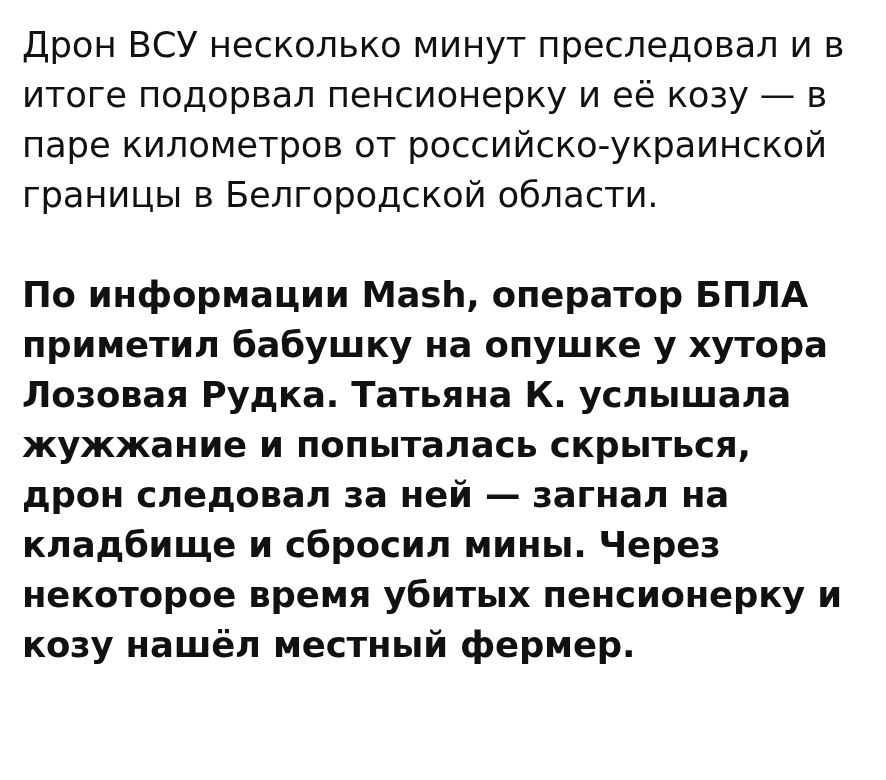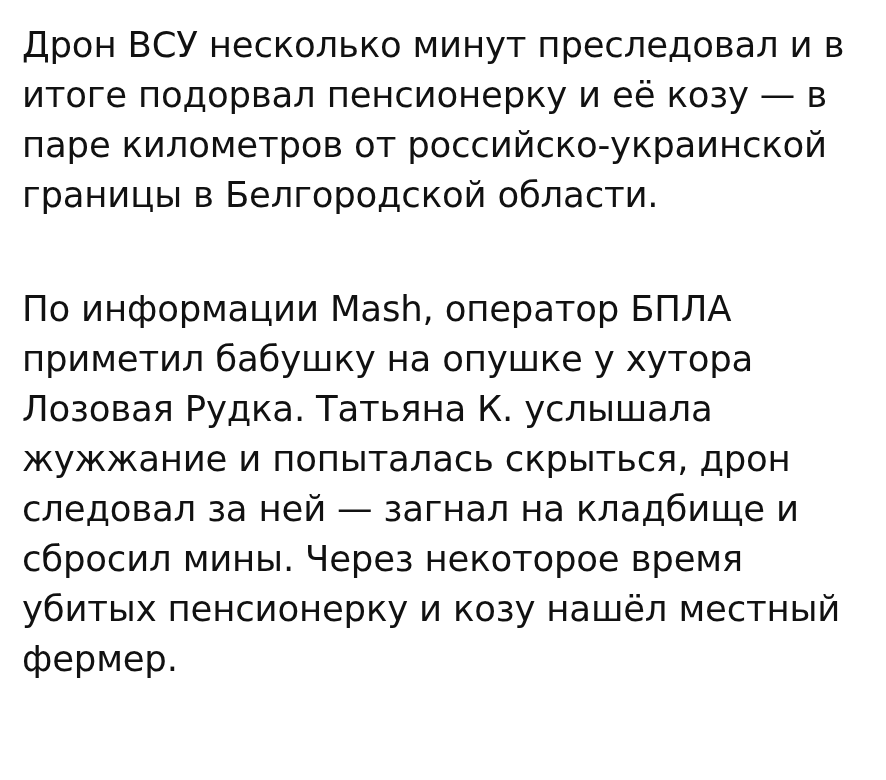--- a/index.html
+++ b/index.html
@@ -28,21 +28,22 @@
     margin: 0;
     font-size: 35.5px;
     line-height: 50px;
     font-weight: 400;
     letter-spacing: -0.2px;
     color: #111111;
     white-space: pre-wrap;
     word-break: normal;
   }
   .para + .para {
-    margin-top: 64px;
+    margin-top: 50px;
+    font-weight: bold;
   }
 </style>
 </head>
 <body>
 
 <div class="page">
   <div class="article">
     <p class="para">Дрон ВСУ несколько минут преследовал и в итоге подорвал пенсионерку и её козу — в паре километров от российско-украинской границы в Белгородской области.</p>
     <p class="para">По информации Mash, оператор БПЛА приметил бабушку на опушке у хутора Лозовая Рудка. Татьяна К. услышала жужжание и попыталась скрыться, дрон следовал за ней — загнал на кладбище и сбросил мины. Через некоторое время убитых пенсионерку и козу нашёл местный фермер.</p>
   </div>

